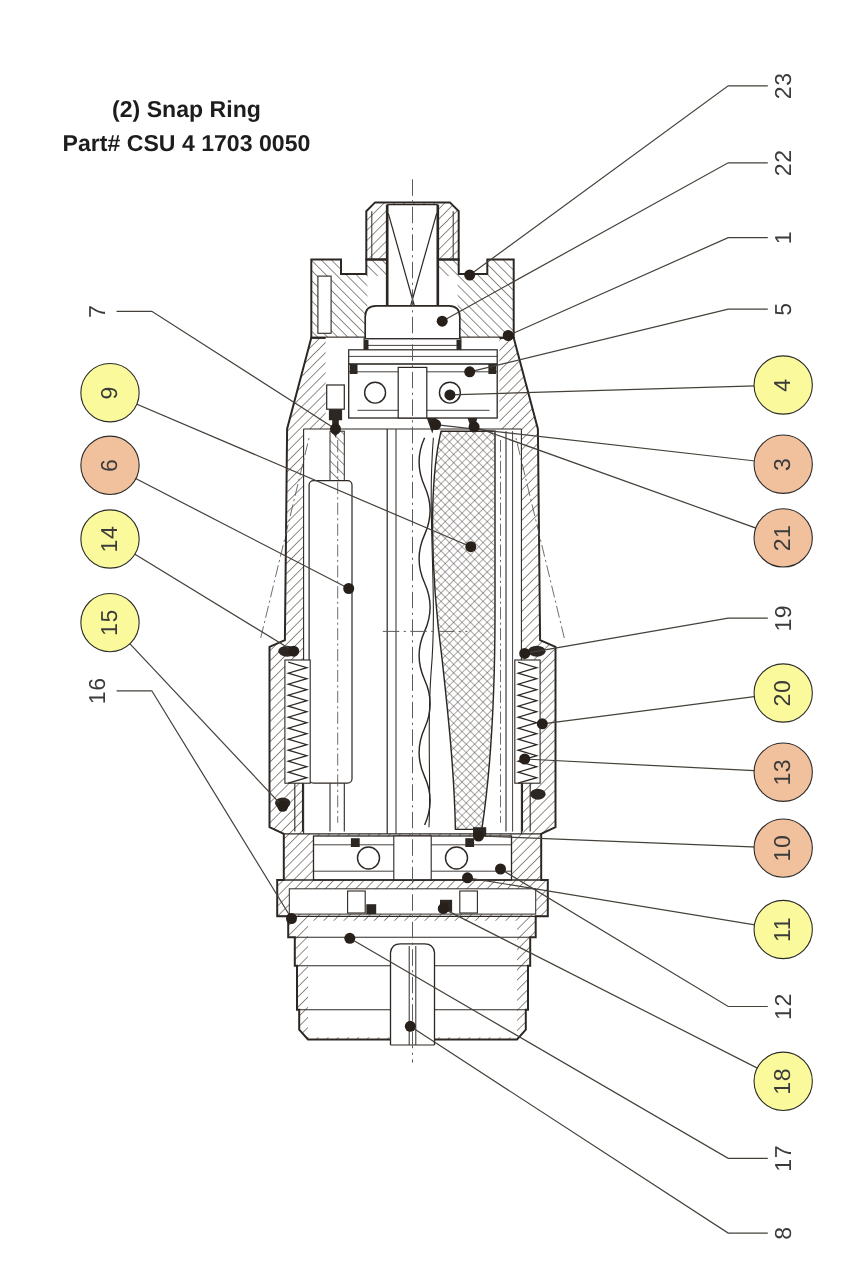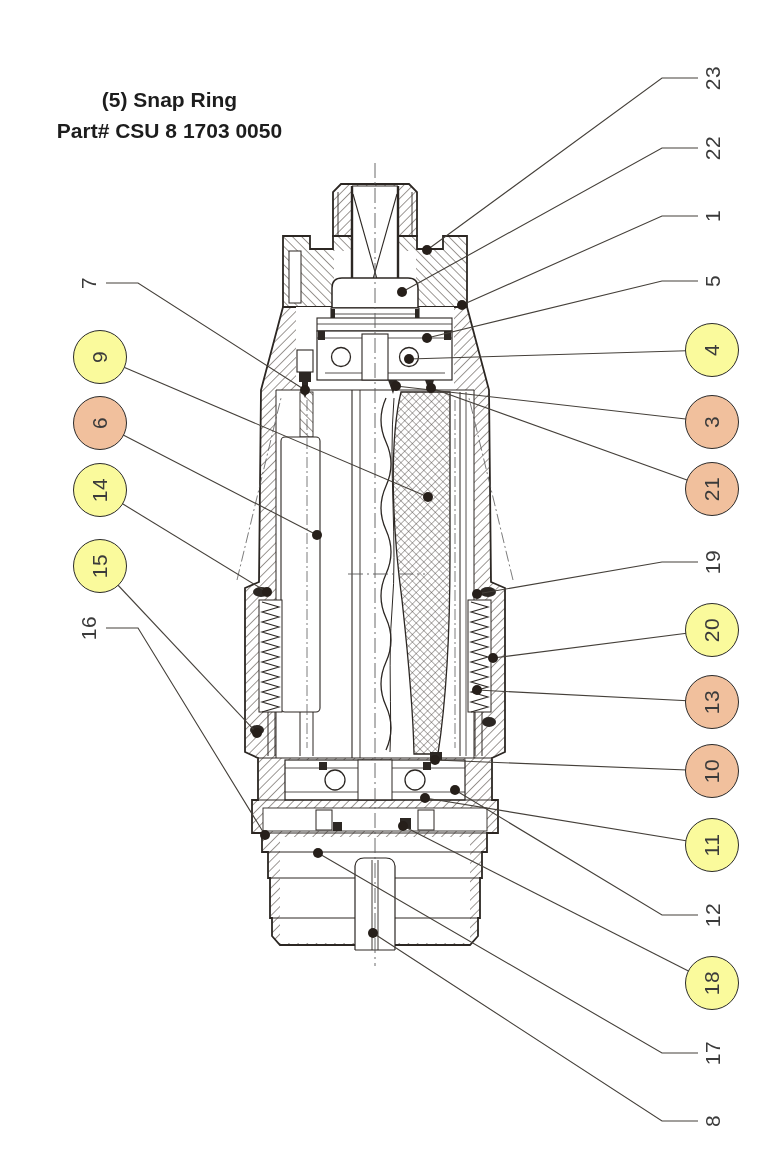--- a/index.html
+++ b/index.html
@@ -16,22 +16,22 @@
   .callout.yellow{background:var(--yellow,#fafa9c);border:1.7px solid #2b2b2b;border-radius:50%;}
   .callout.orange{background:var(--orange,#f1c09d);border:1.7px solid #2b2b2b;border-radius:50%;}
   .callout.plain{background:transparent;border:none;}
 </style>
 </head>
 <body>
 
 <div id="page">
 
   <div id="title-block">
-    <div>(5) Snap Ring</div>
-    <div>Part# CSU 8 1703 0050</div>
+    <div>(2) Snap Ring</div>
+    <div>Part# CSU 4 1703 0050</div>
   </div>
 
   <svg width="783" height="1170" viewBox="0 0 783 1170">
     <defs>
       <pattern id="h1" width="6.5" height="6.5" patternUnits="userSpaceOnUse" patternTransform="rotate(45)">
         <line x1="0" y1="0" x2="0" y2="6.5" stroke="#4a423b" stroke-width="1.1"></line>
       </pattern>
       <pattern id="h2" width="6.5" height="6.5" patternUnits="userSpaceOnUse" patternTransform="rotate(-45)">
         <line x1="0" y1="0" x2="0" y2="6.5" stroke="#4a423b" stroke-width="1.1"></line>
       </pattern>

